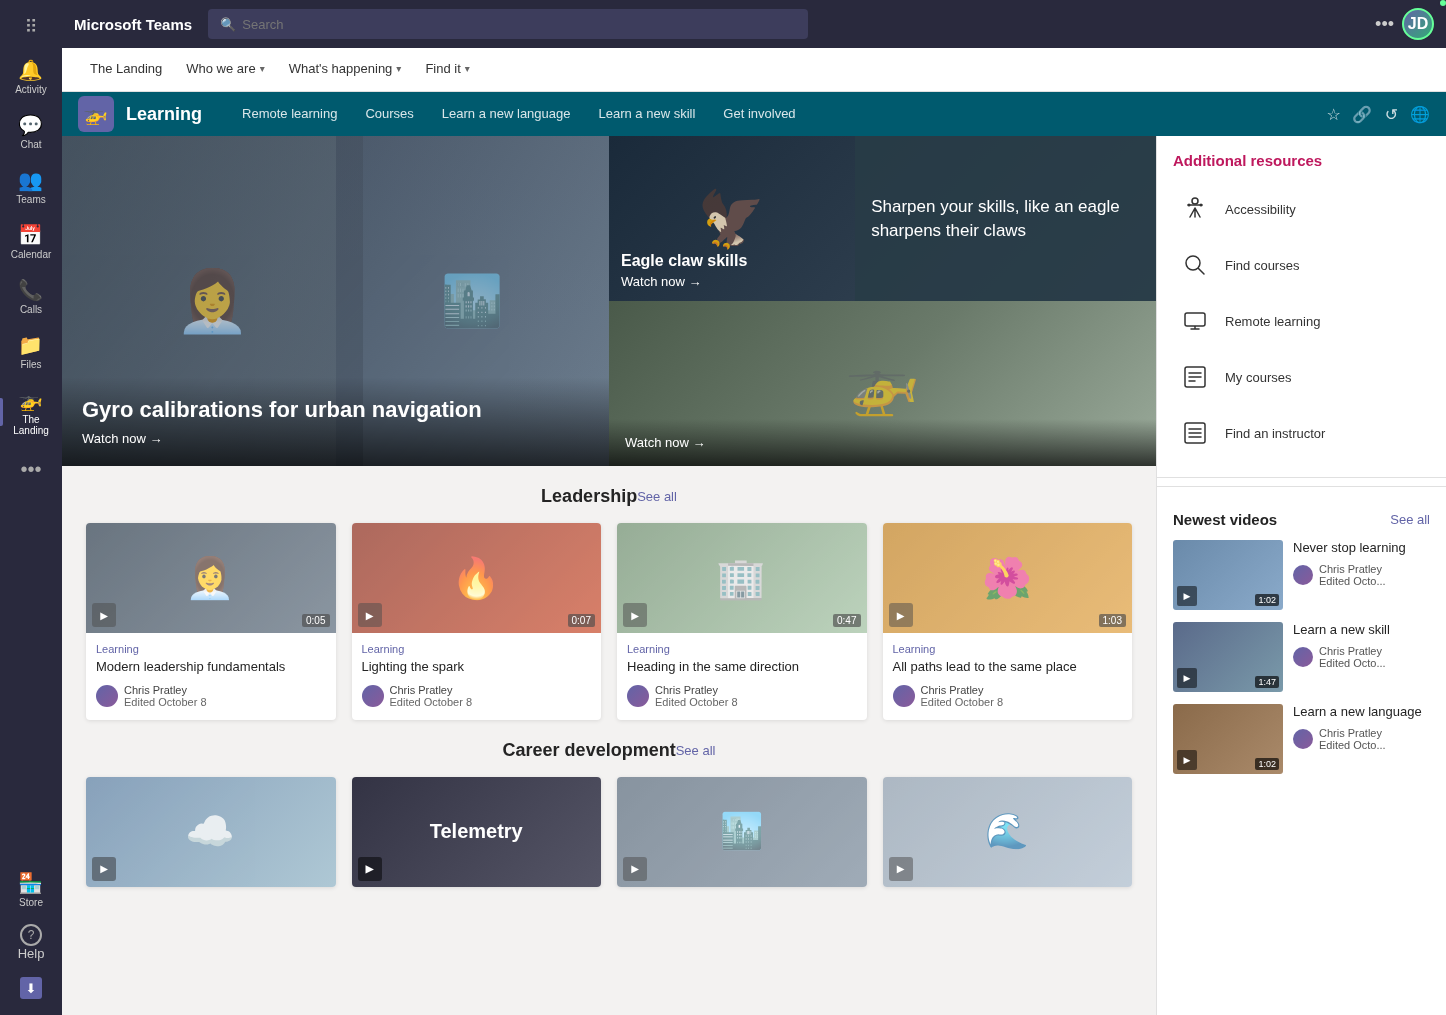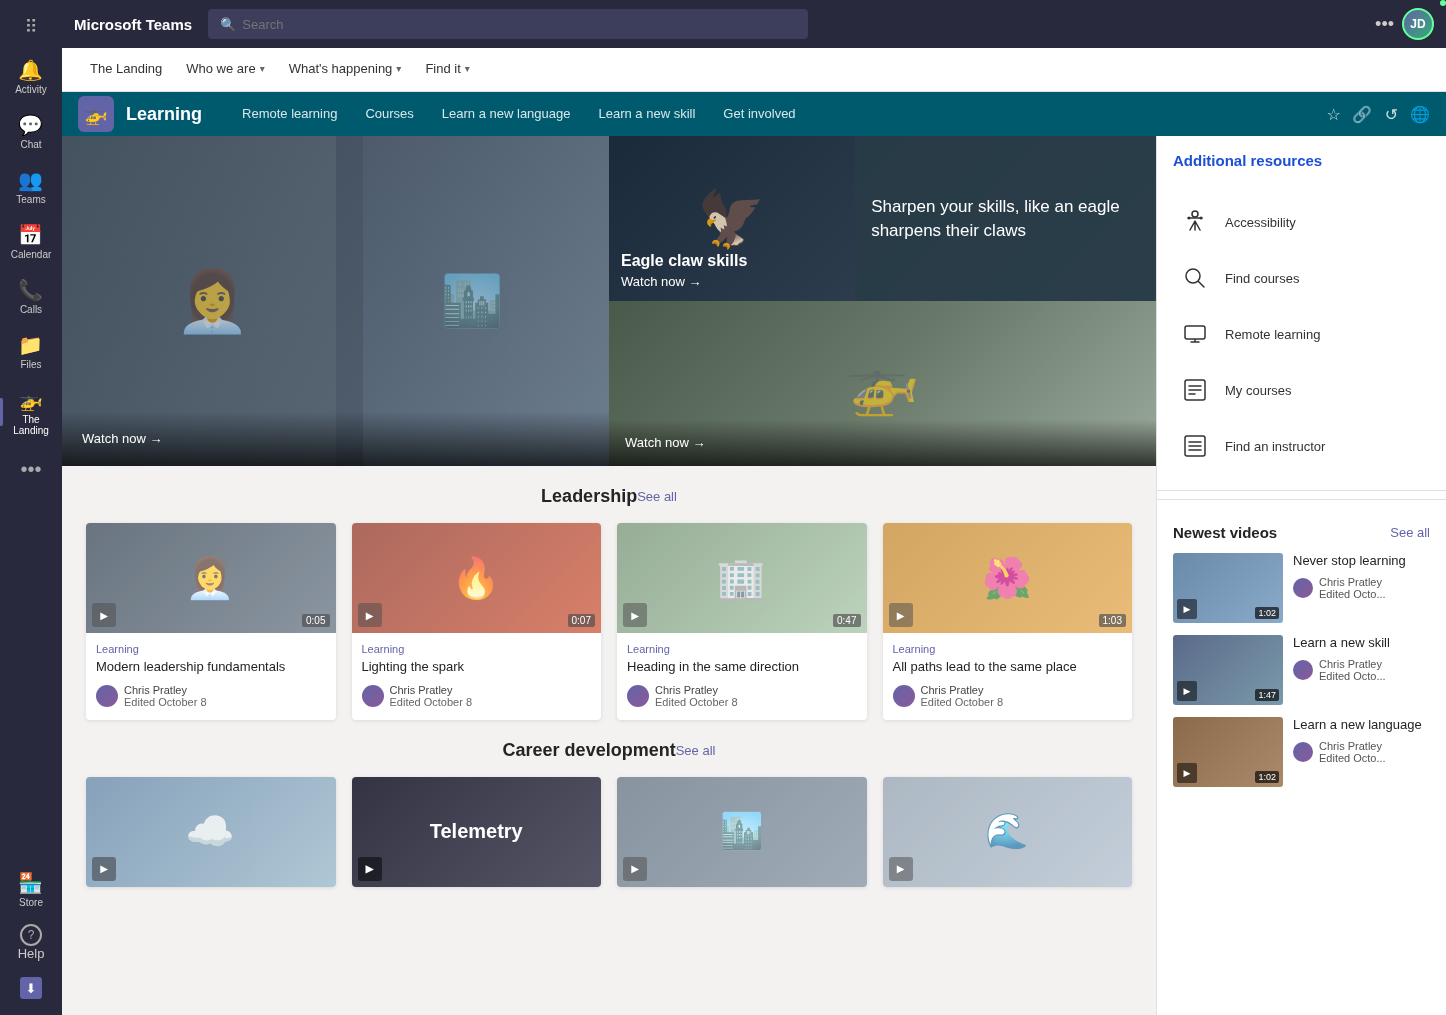--- a/index.html
+++ b/index.html
@@ -94,21 +94,21 @@
     .topbar-dots { color: #ccc; font-size: 18px; cursor: pointer; }
     .avatar {
       width: 32px;
       height: 32px;
       border-radius: 50%;
       background: linear-gradient(135deg, #6264a7, #33aa77);
       display: flex;
       align-items: center;
       justify-content: center;
       color: white;
-      font-size: 12px;
+      font-size: 16px;
       font-weight: bold;
       cursor: pointer;
       border: 2px solid #6f9;
     }
 
     
     .app-content {
       flex: 1;
       display: flex;
       flex-direction: column;
@@ -298,22 +298,22 @@
     }
 
     
     .additional-resources {
       padding: 16px;
       border-bottom: 1px solid #e0e0e0;
     }
     .additional-resources-title {
       font-size: 15px;
       font-weight: 600;
-      color: #1d4ed8;
-      margin-bottom: 25px;
+      color: #be185d;
+      margin-bottom: 12px;
     }
     .resource-item {
       display: flex;
       align-items: center;
       gap: 12px;
       padding: 10px 4px;
       cursor: pointer;
       border-radius: 4px;
     }
     .resource-icon {
@@ -542,20 +542,21 @@
       <div class="main-column">
 
         <div class="hero-section">
 
           <div class="hero-card hero-card-1">
 
             <div style="position:absolute;inset:0;background:linear-gradient(120deg,#3a4a5a 0%,#5a6a7a 40%,#7a8a9a 100%);"></div>
             <div style="position:absolute;left:0;top:0;width:55%;height:100%;background:linear-gradient(to bottom right,rgba(80,90,100,0.8),rgba(60,70,80,0.6));display:flex;align-items:center;justify-content:center;font-size:60px;opacity:0.6;">👩‍💼</div>
             <div style="position:absolute;right:0;top:0;width:50%;height:100%;background:linear-gradient(135deg,rgba(50,60,80,0.7),rgba(70,90,110,0.5));display:flex;align-items:center;justify-content:center;font-size:50px;opacity:0.5;">🏙️</div>
             <div class="hero-overlay">
+              <div class="hero-title-large">Gyro calibrations for urban navigation</div>
               <div class="hero-watch">
                 <span>Watch now →</span>
               </div>
             </div>
           </div>
 
           <div class="hero-card hero-card-2">
             <div style="position:absolute;inset:0;background:linear-gradient(135deg,#1a2a3a 0%,#3a4a5a 100%);"></div>
             <div style="position:absolute;left:0;top:0;width:45%;height:100%;display:flex;align-items:center;justify-content:center;font-size:55px;opacity:0.8;">🦅</div>
             <div class="eagle-text-overlay">

